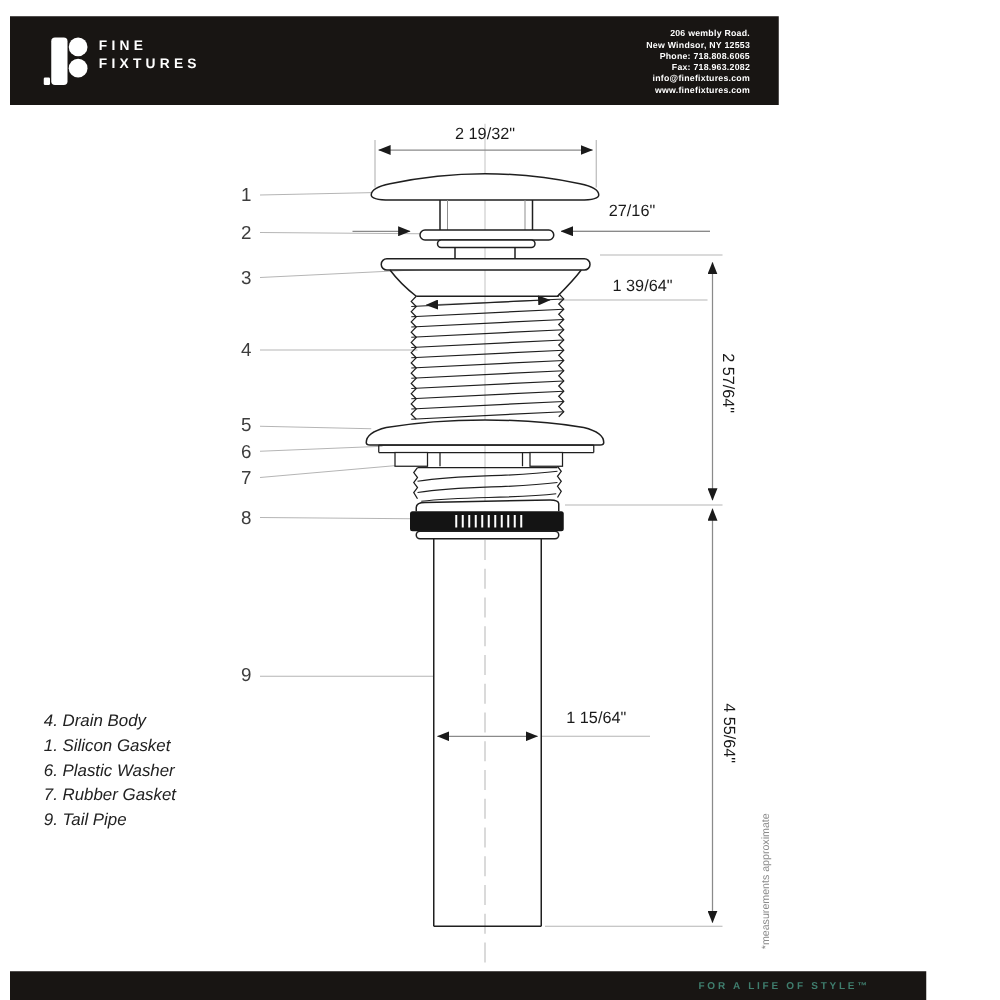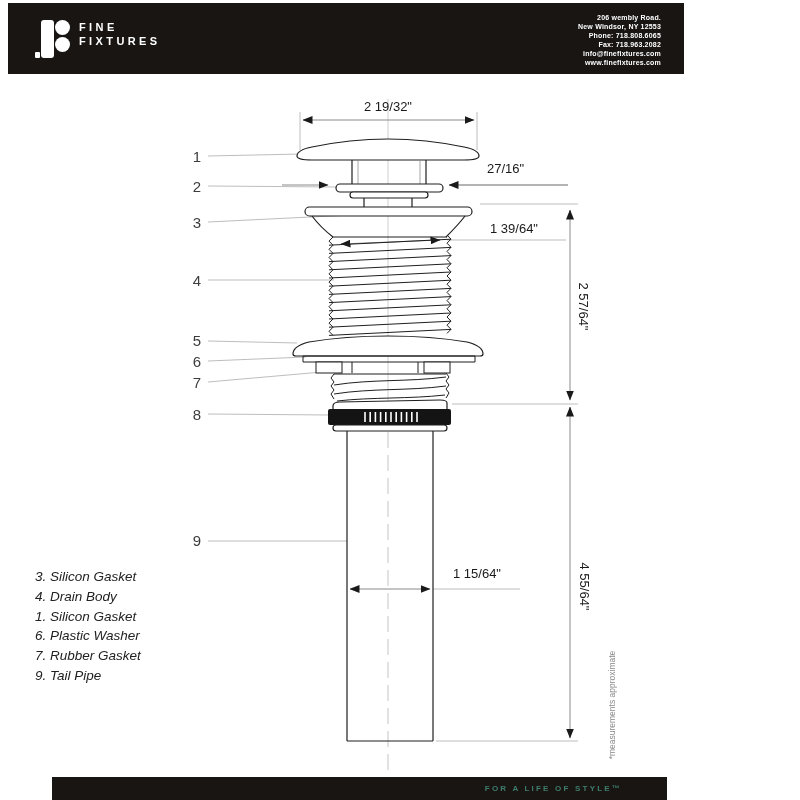--- a/index.html
+++ b/index.html
@@ -1,26 +1,26 @@
 <!DOCTYPE html>
 <html><head>
 <meta charset="utf-8">
 <style>
   * { margin:0; padding:0; box-sizing:border-box; }
   html,body { width:800px; height:800px; background:#ffffff; font-family:"Liberation Sans", sans-serif; }
   #page { position:relative; width:800px; height:800px; background:#ffffff; overflow:hidden; }
 
   
-  .header { position:absolute; left:8px; top:3px; width:676px; height:71px; background:#181513; }
+  .header { position:absolute; left:8px; top:13px; width:615px; height:71px; background:#181513; }
   .logo-mark { position:absolute; left:20px; top:10px; }
   .brand { position:absolute; left:71px; top:17px; color:#ffffff; font-size:11px; font-weight:bold; letter-spacing:3.4px; line-height:14px; }
   .address { position:absolute; right:23px; top:10px; text-align:right; color:#ffffff; font-size:7px; font-weight:bold; line-height:9px; letter-spacing:.2px; }
 
   
-  .footer { position:absolute; left:8px; top:777px; width:615px; height:23px; background:#181513;margin-left:44px; }
+  .footer { position:absolute; left:8px; top:777px; width:733px; height:23px; background:#181513; }
   .tagline { position:absolute; right:45px; top:0; height:23px; line-height:23px; font-size:8px; font-weight:bold; letter-spacing:2.2px; }
 
   
   .diagram-svg { position:absolute; left:0; top:0; width:800px; height:800px; }
 
   .callout { position:absolute; width:22px; text-align:center; font-size:15px; color:#3d3d3d; font-weight:300; }
   .dim { position:absolute; font-size:13px; color:#1a1a1a; white-space:nowrap; }
   .dim.center { text-align:center; }
   .rot-cw { transform:rotate(90deg); text-align:center; }
   .rot-ccw { transform:rotate(-90deg); text-align:center; }
@@ -197,21 +197,20 @@
 
   <div class="dim center" style="left:330px; top:99px; width:116px;">2 19/32"</div>
   <div class="dim" style="left:487px; top:161px;">27/16"</div>
   <div class="dim" style="left:490px; top:221px;">1 39/64"</div>
   <div class="dim rot-cw" style="left:548px; top:299px; width:70px;">2 57/64"</div>
   <div class="dim" style="left:453px; top:566px;">1 15/64"</div>
   <div class="dim rot-cw" style="left:549px; top:579px; width:70px;">4 55/64"</div>
   <div class="note rot-ccw" style="left:552px; top:700px; width:120px;">*measurements approximate</div>
 
   <div class="parts">
-    <div class="item">3. Silicon Gasket</div>
     <div class="item">4. Drain Body</div>
     <div class="item">1. Silicon Gasket</div>
     <div class="item">6. Plastic Washer</div>
     <div class="item">7. Rubber Gasket</div>
     <div class="item">9. Tail Pipe</div>
   </div>
 
   <div class="footer">
     <div class="tagline" style="color:#3f7d6d;">FOR A LIFE OF STYLE™</div>
   </div>

